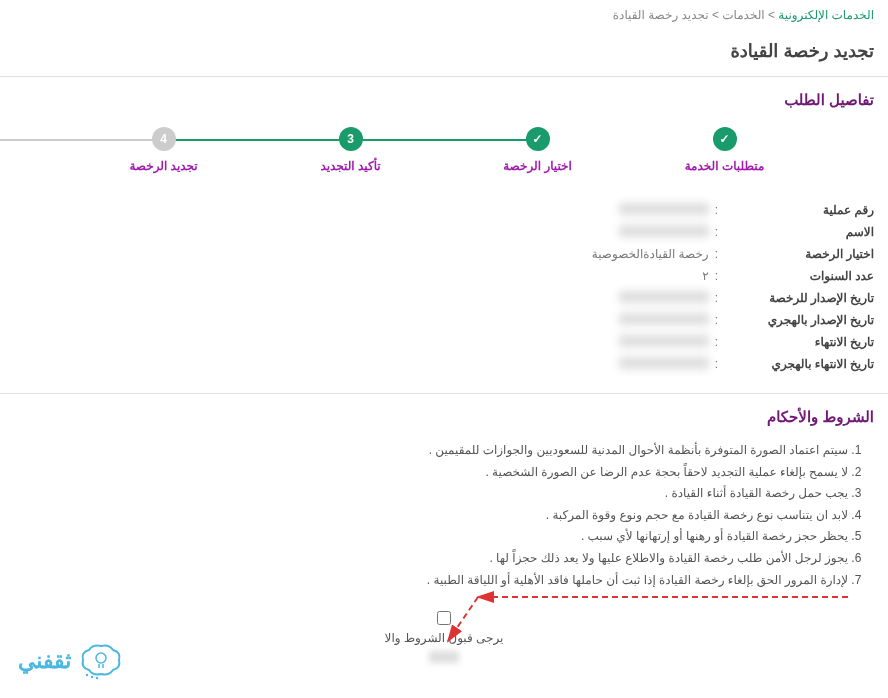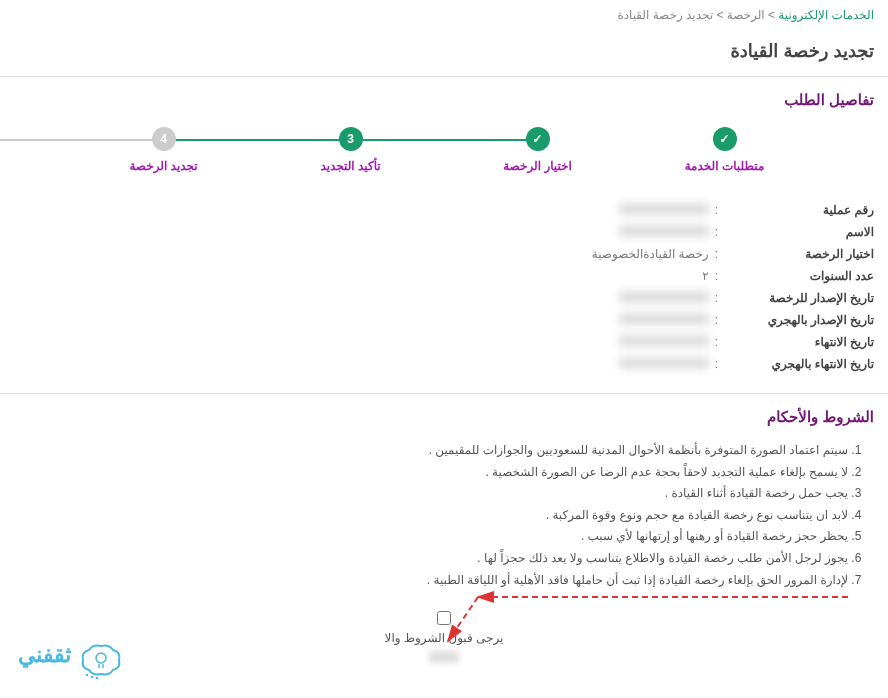--- a/index.html
+++ b/index.html
@@ -159,41 +159,41 @@
   transform: translateX(-76px);
   bottom: 4px;
   font-size: 18px;
   pointer-events: none;
 }
 .logo {
   position: absolute;
   bottom: 18px;
   left: 18px;
   display: flex;
-  align-items: flex-start;
+  align-items: center;
   gap: 8px;
   direction: ltr;
 }
 .logo-text {
   color: #4ab8e0;
   font-size: 22px;
   font-weight: bold;
   font-family: Arial;
   letter-spacing: -1px;
 }
 .logo-bulb {
   width: 44px;
   height: 38px;
 }
 </style>
 </head>
 <body>
 
 <div class="breadcrumb">
-  <span class="link">الخدمات الإلكترونية</span><span> &gt; </span><span>الرخصة</span><span> &gt; </span><span>تجديد رخصة القيادة</span>
+  <span class="link">الخدمات الإلكترونية</span><span> &gt; </span><span>الخدمات</span><span> &gt; </span><span>تجديد رخصة القيادة</span>
 </div>
 
 <div class="page-title">تجديد رخصة القيادة</div>
 
 <div class="section-title">تفاصيل الطلب</div>
 
 <div class="stepper">
   <div class="step">
     <div class="step-circle done">✓</div>
     <div class="step-label">متطلبات الخدمة</div>
@@ -261,21 +261,21 @@
 <div class="divider"></div>
 <div class="section-title">الشروط والأحكام</div>
 
 <div class="terms">
   <ol id="terms-container">
       <li>سيتم اعتماد الصورة المتوفرة بأنظمة الأحوال المدنية للسعوديين والجوازات للمقيمين .</li>
       <li>لا يسمح بإلغاء عملية التجديد لاحقاً بحجة عدم الرضا عن الصورة الشخصية .</li>
       <li>يجب حمل رخصة القيادة أثناء القيادة .</li>
       <li>لابد ان يتناسب نوع رخصة القيادة مع حجم ونوع وقوة المركبة .</li>
       <li>يحظر حجز رخصة القيادة أو رهنها أو إرتهانها لأي سبب .</li>
-      <li>يجوز لرجل الأمن طلب رخصة القيادة والاطلاع يتناسب ولا يعد ذلك حجزاً لها .</li>
+      <li>يجوز لرجل الأمن طلب رخصة القيادة والاطلاع عليها ولا يعد ذلك حجزاً لها .</li>
       <li>لإدارة المرور الحق بإلغاء رخصة القيادة إذا ثبت أن حاملها فاقد الأهلية أو اللياقة الطبية .</li>
     </ol>
 </div>
 
 <div class="accept-row" style="position:relative;">
   <input type="checkbox" style="">
   <span>يرجى قبول الشروط والا</span>
     <span class="accept-blur"></span>
 </div>
 

